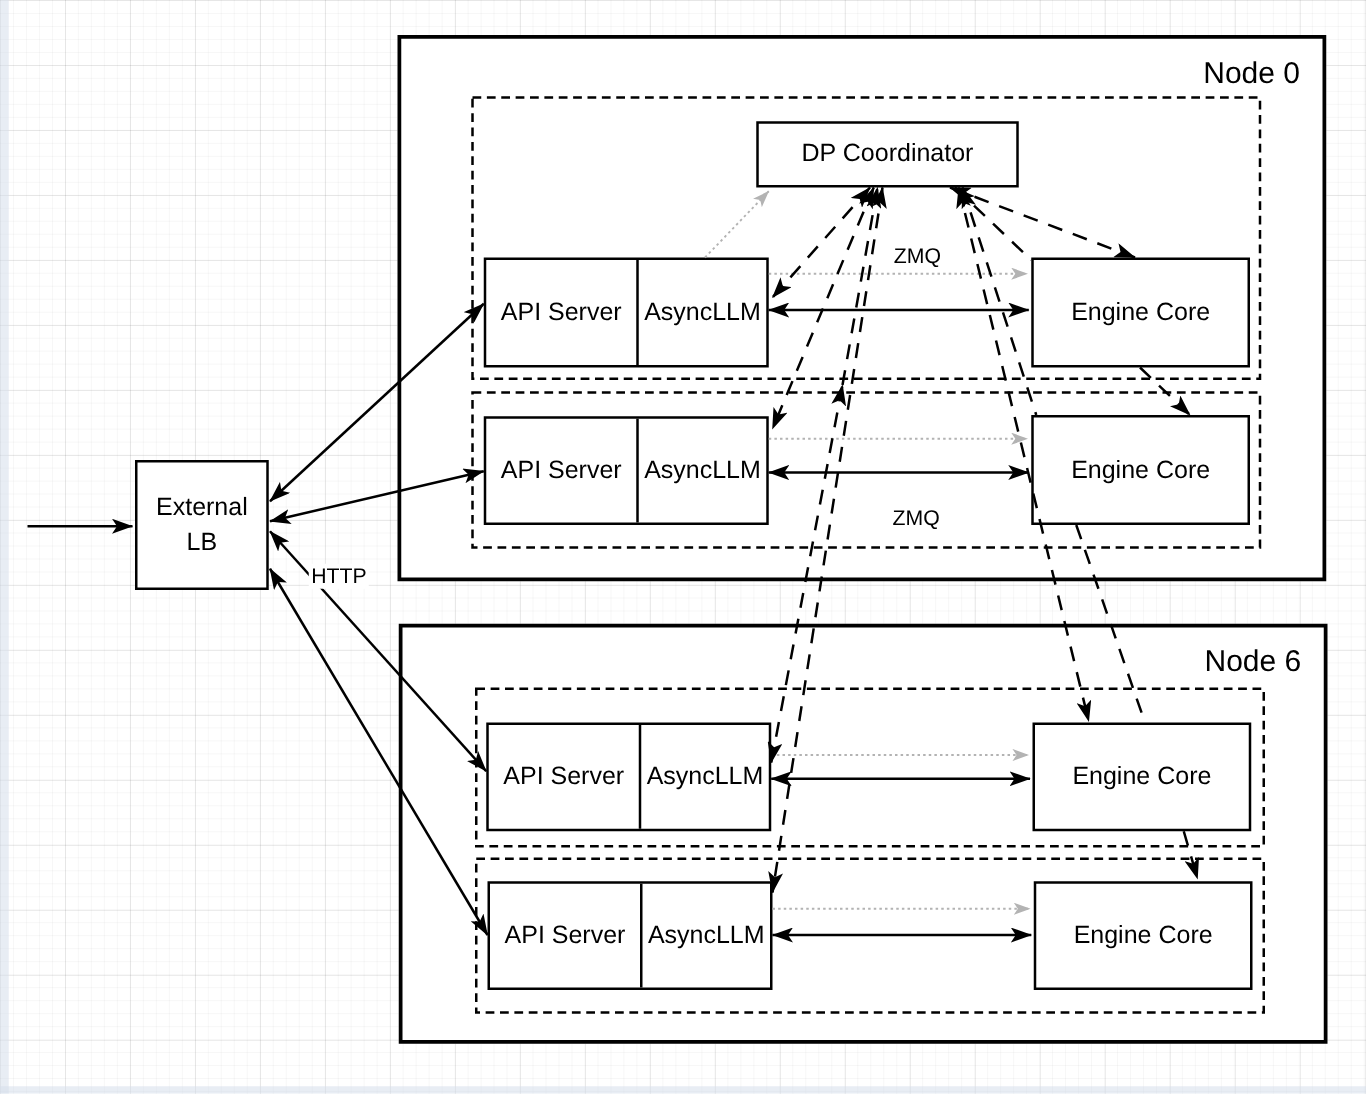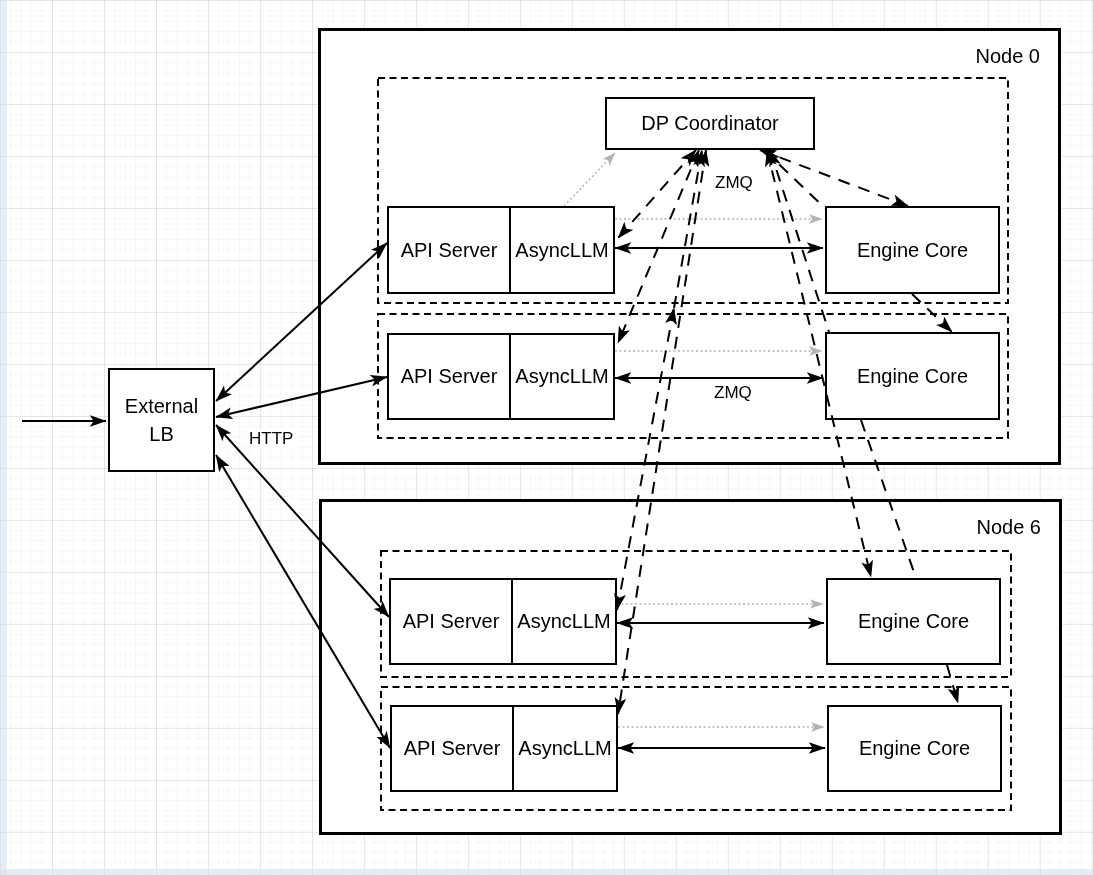--- a/index.html
+++ b/index.html
@@ -17,31 +17,31 @@
   .edge-strip{position:absolute;background:rgba(214,223,235,0.55);}
   .shape{
     position:absolute;background:#ffffff;border:2px solid #000000;
     box-sizing:border-box;display:flex;align-items:center;justify-content:center;
     font-size:20px;color:#000000;
   }
   .node-box{
     position:absolute;background:#ffffff;border:3px solid #000000;box-sizing:border-box;
   }
   .node-label{
-    position:absolute;top:14px;right:18px;font-size:20px;color:#000000;
+    position:absolute;top:14px;right:18px;font-size:24px;color:#000000;
   }
   .split-box{padding:0;}
   .split-box .cell{
     height:100%;display:flex;align-items:center;justify-content:center;box-sizing:border-box;
   }
   .split-box .cell-left{border-right:2px solid #000000;}
   .lb-text{text-align:center;line-height:28px;font-size:20px;}
   .edge-label{
     position:absolute;font-size:17px;color:#000000;background:#ffffff;
-    padding:0 2px;white-space:nowrap;
+    padding:0 2px;white-space:nowrap;margin-top:22px;
   }
   svg.arrows{position:absolute;left:0;top:0;pointer-events:none;}
 </style>
 </head>
 <body>
 
 <div class="canvas">
 
   <div class="edge-strip" style="left:0;top:0;width:7px;height:875px;"></div>
   <div class="edge-strip" style="left:0;top:869px;width:1093px;height:6px;"></div>

